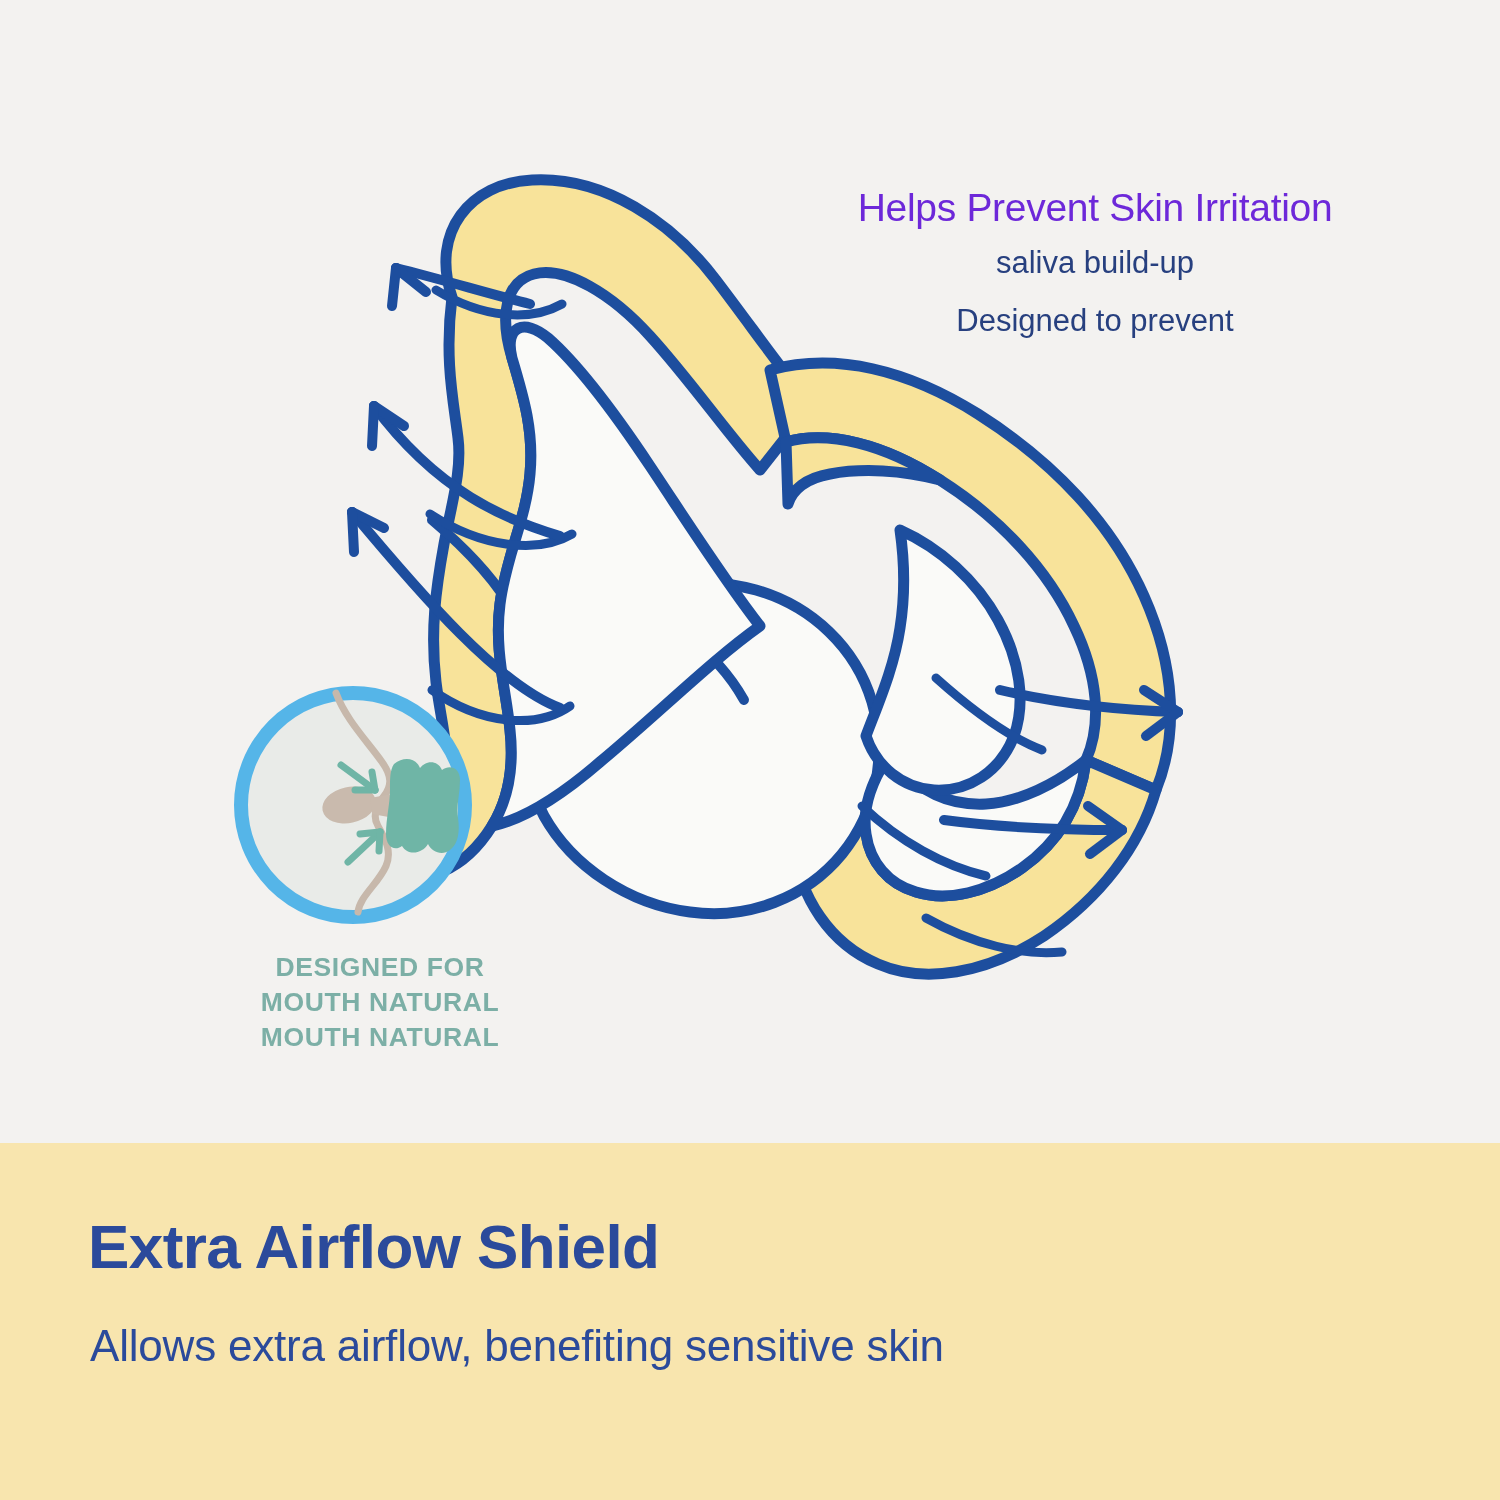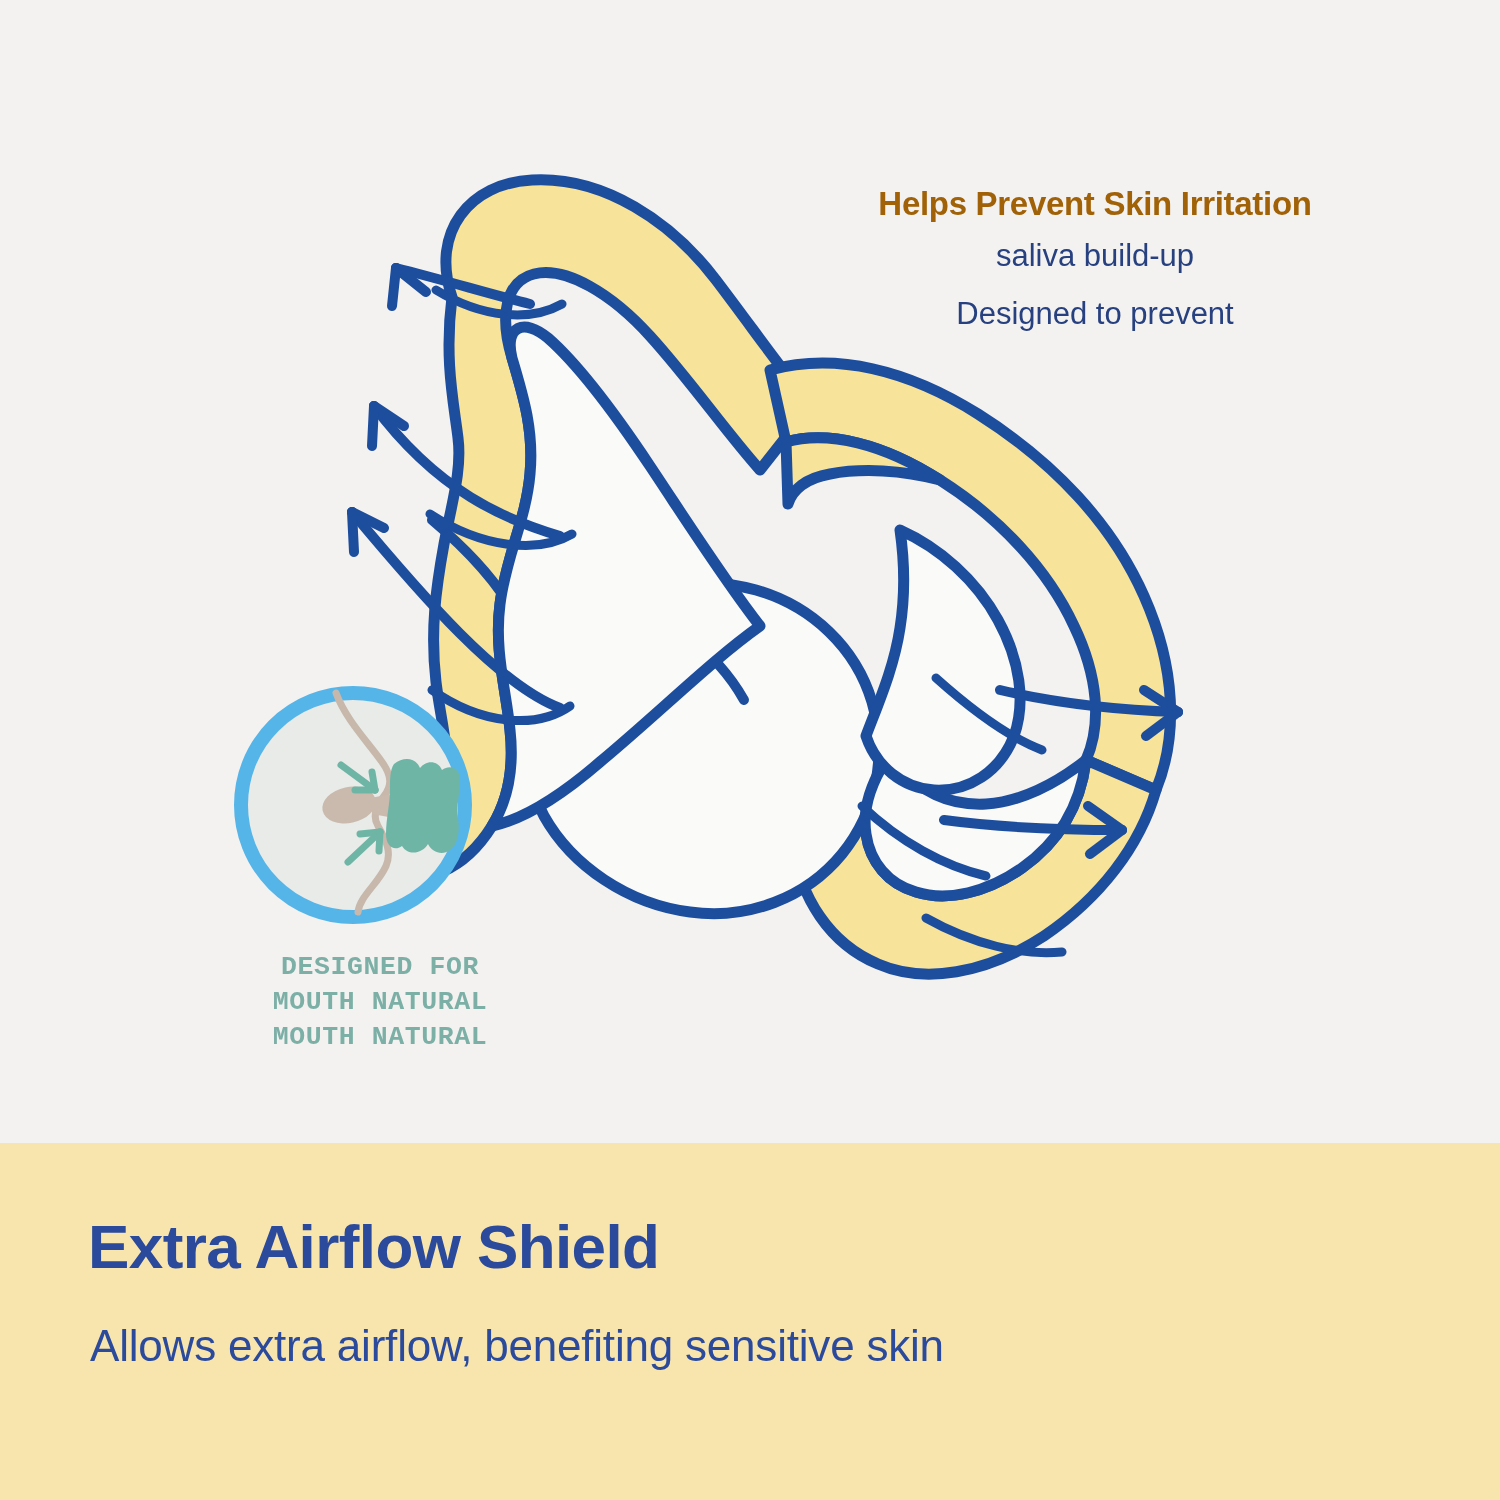--- a/index.html
+++ b/index.html
@@ -33,23 +33,23 @@
   }
   
   #skin-callout {
     position: absolute;
     left: 790px;
     top: 186px;
     width: 610px;
     text-align: center;
   }
   #skin-callout .headline {
-    font-size: 33px;
-    font-weight: bold;
-    color: #a16207;
+    font-size: 39px;
+    font-weight: normal;
+    color: #6d28d9;
     letter-spacing: -0.3px;
     line-height: 1.12;
     white-space: nowrap;
   }
   #skin-callout .subline {
     font-size: 31px;
     font-weight: normal;
     color: #27407F;
     line-height: 1.62;
     margin-top: 8px;
@@ -59,21 +59,20 @@
     position: absolute;
     left: 150px;
     top: 950px;
     width: 460px;
     text-align: center;
     font-size: 26.5px;
     font-weight: bold;
     color: #7CAFA6;
     letter-spacing: 0.6px;
     line-height: 1.33;
-    font-family: Liberation Mono, monospace;
   }
   
   #bottom-banner {
     position: absolute;
     left: 0;
     top: 1143px;
     width: 1500px;
     height: 357px;
     background: #F8E5AE;
   }

